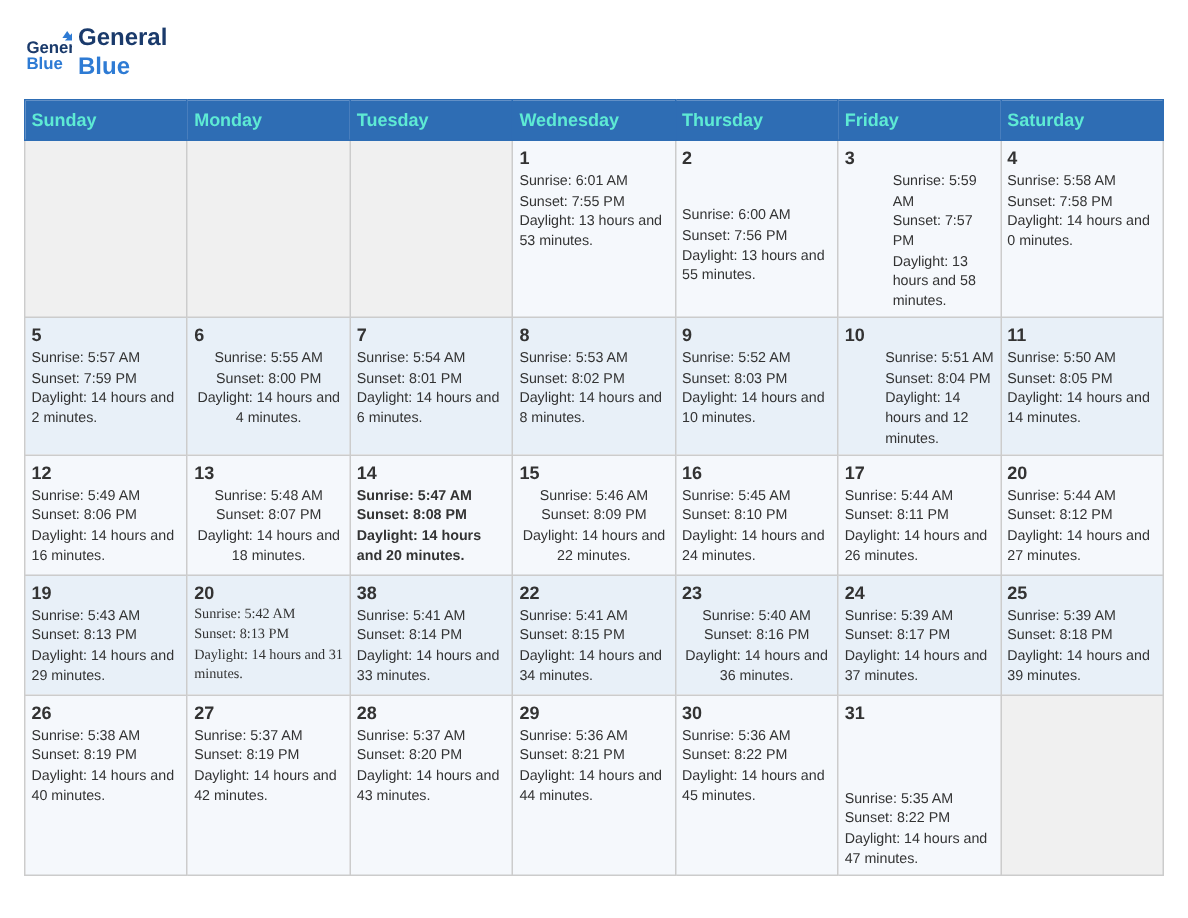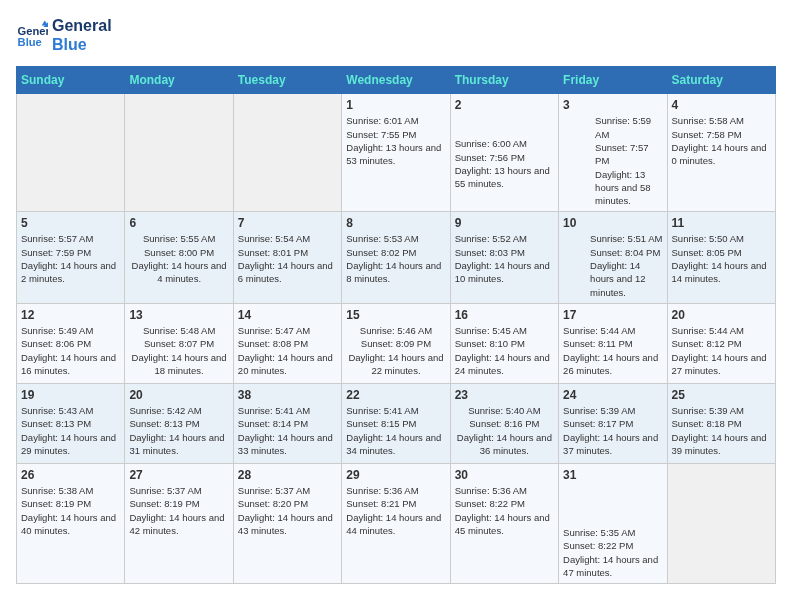--- a/index.html
+++ b/index.html
@@ -196,21 +196,21 @@
 Daylight: 14 hours and 16 minutes.</div>
         </td>
         <td>
           <div class="day-number">13</div>
           <div class="day-info" style="white-space: pre-line; text-align: center;">Sunrise: 5:48 AM
 Sunset: 8:07 PM
 Daylight: 14 hours and 18 minutes.</div>
         </td>
         <td>
           <div class="day-number">14</div>
-          <div class="day-info" style="white-space: pre-line;">Sunrise: 5:47 AM
+          <div class="day-info" style="white-space: pre-line; font-weight: bold;">Sunrise: 5:47 AM
 Sunset: 8:08 PM
 Daylight: 14 hours and 20 minutes.</div>
         </td>
         <td>
           <div class="day-number">15</div>
           <div class="day-info" style="white-space: pre-line; text-align: center;">Sunrise: 5:46 AM
 Sunset: 8:09 PM
 Daylight: 14 hours and 22 minutes.</div>
         </td>
         <td>
@@ -234,21 +234,21 @@
       </tr>
       <tr>
         <td>
           <div class="day-number">19</div>
           <div class="day-info" style="white-space: pre-line;">Sunrise: 5:43 AM
 Sunset: 8:13 PM
 Daylight: 14 hours and 29 minutes.</div>
         </td>
         <td>
           <div class="day-number">20</div>
-          <div class="day-info" style="white-space: pre-line;">Sunrise: 5:42 AM
+          <div class="day-info" style="white-space: pre-line; font-family: Liberation Serif, serif;">Sunrise: 5:42 AM
 Sunset: 8:13 PM
 Daylight: 14 hours and 31 minutes.</div>
         </td>
         <td>
           <div class="day-number">38</div>
           <div class="day-info" style="white-space: pre-line;">Sunrise: 5:41 AM
 Sunset: 8:14 PM
 Daylight: 14 hours and 33 minutes.</div>
         </td>
         <td>

